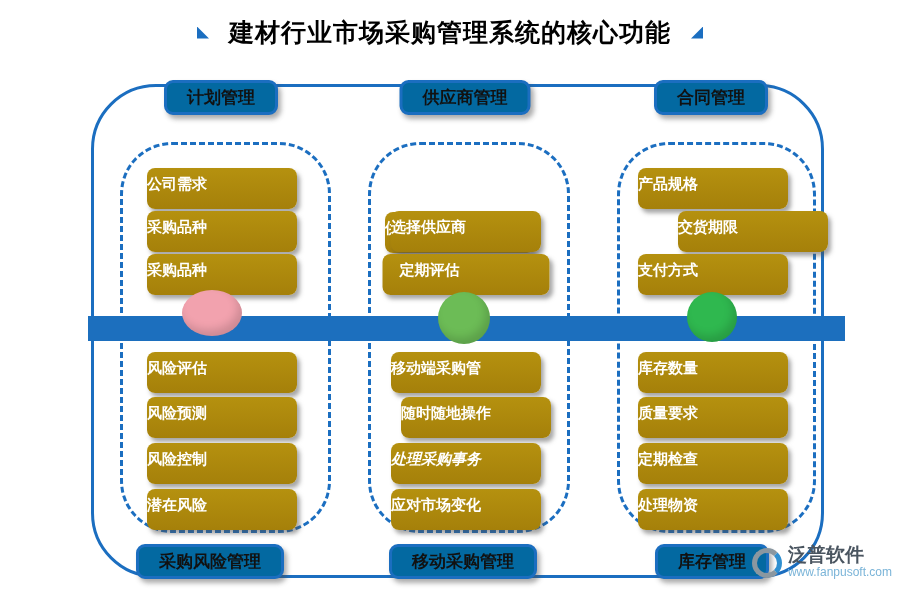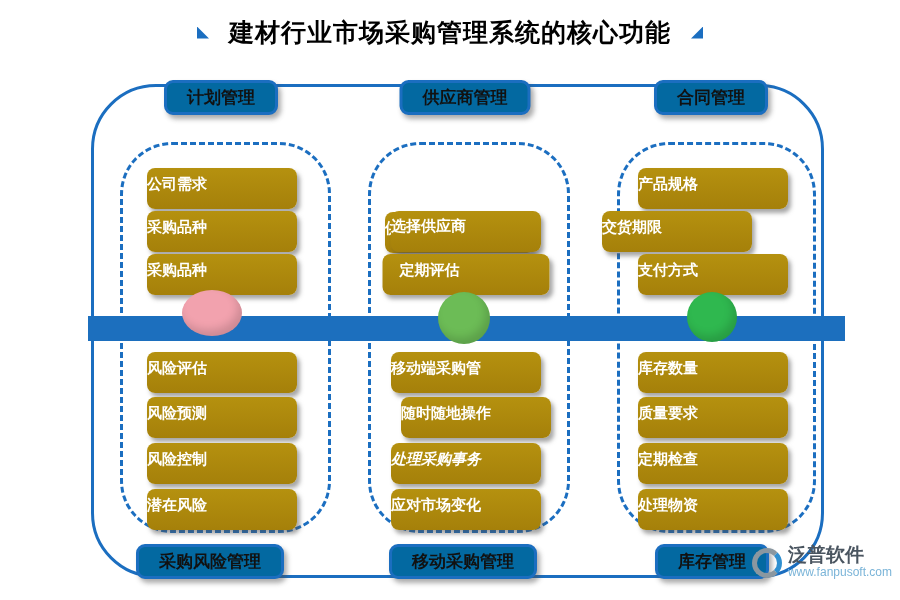--- a/index.html
+++ b/index.html
@@ -89,33 +89,33 @@
   <div class="circle" style="left: 212px; top: 290px; width: 60px; height: 46px; background: rgb(242, 162, 174);"></div>
   <div class="gold-btn" style="left:222px; top:352px;">风险评估</div>
   <div class="gold-btn" style="left:222px; top:397px;">风险预测</div>
   <div class="gold-btn" style="left:222px; top:443px;">风险控制</div>
   <div class="gold-btn" style="left:222px; top:489px;">潜在风险</div>
   <div class="header-box" style="left:210px; top:544px;">采购风险管理</div>
 
   <div class="header-box" style="left:465px; top:80px;">供应商管理</div>
   <div class="dashed-box" style="left:368px; top:142px; width:196px; height:385px;"></div>
   <div class="gold-btn" style="left:460px; top:168px;margin-top:44px;">供应商数据库</div>
-  <div class="gold-btn" style="left:466px; top:211px;font-family:Liberation Serif, serif;">选择供应商</div>
+  <div class="gold-btn" style="left:466px; top:211px;">选择供应商</div>
   <div class="gold-btn" style="left:466px; top:254px;padding-left:17px;">定期评估</div>
   <div class="circle" style="left: 464px; top: 292px; width: 52px; height: 52px; background: rgb(108, 188, 86);"></div>
   <div class="gold-btn" style="left:466px; top:352px;">移动端采购管</div>
   <div class="gold-btn" style="left:476px; top:397px;">随时随地操作</div>
   <div class="gold-btn" style="left:466px; top:443px;font-style:italic;">处理采购事务</div>
   <div class="gold-btn" style="left:466px; top:489px;">应对市场变化</div>
   <div class="header-box" style="left:463px; top:544px;">移动采购管理</div>
 
   <div class="header-box" style="left:711px; top:80px;">合同管理</div>
   <div class="dashed-box" style="left:617px; top:142px; width:193px; height:385px;"></div>
   <div class="gold-btn" style="left:713px; top:168px;">产品规格</div>
-  <div class="gold-btn" style="left:677px; top:211px;">交货期限</div>
+  <div class="gold-btn" style="left:753px; top:211px;">交货期限</div>
   <div class="gold-btn" style="left:713px; top:254px;">支付方式</div>
   <div class="circle" style="left: 712px; top: 292px; width: 50px; height: 50px; background: rgb(47, 184, 79);"></div>
   <div class="gold-btn" style="left:713px; top:352px;">库存数量</div>
   <div class="gold-btn" style="left:713px; top:397px;">质量要求</div>
   <div class="gold-btn" style="left:713px; top:443px;">定期检查</div>
   <div class="gold-btn" style="left:713px; top:489px;">处理物资</div>
   <div class="header-box" style="left:712px; top:544px;">库存管理</div>
 
   <div class="logo">
     <span class="logo-mark"></span>

